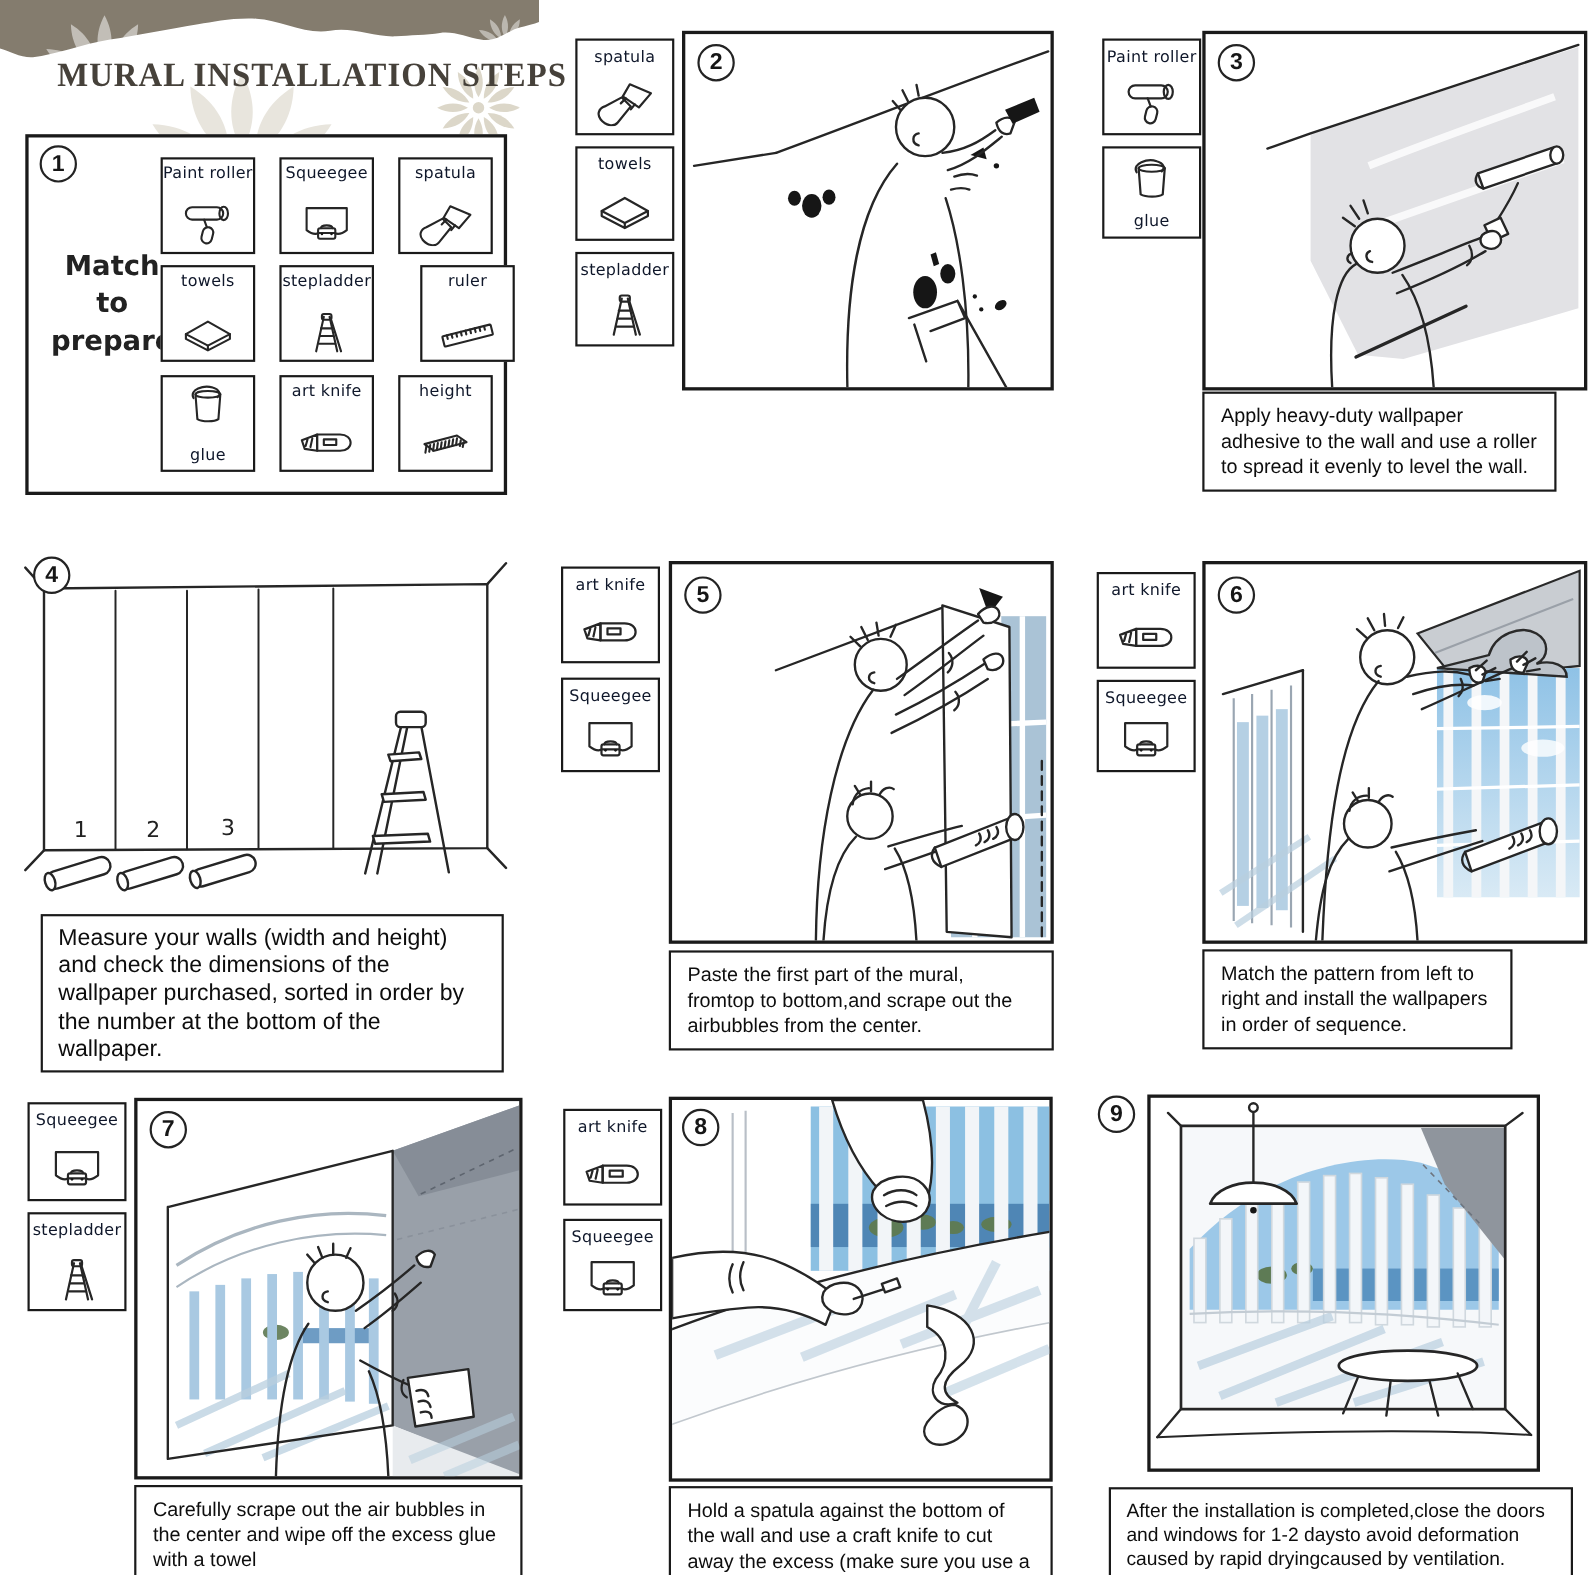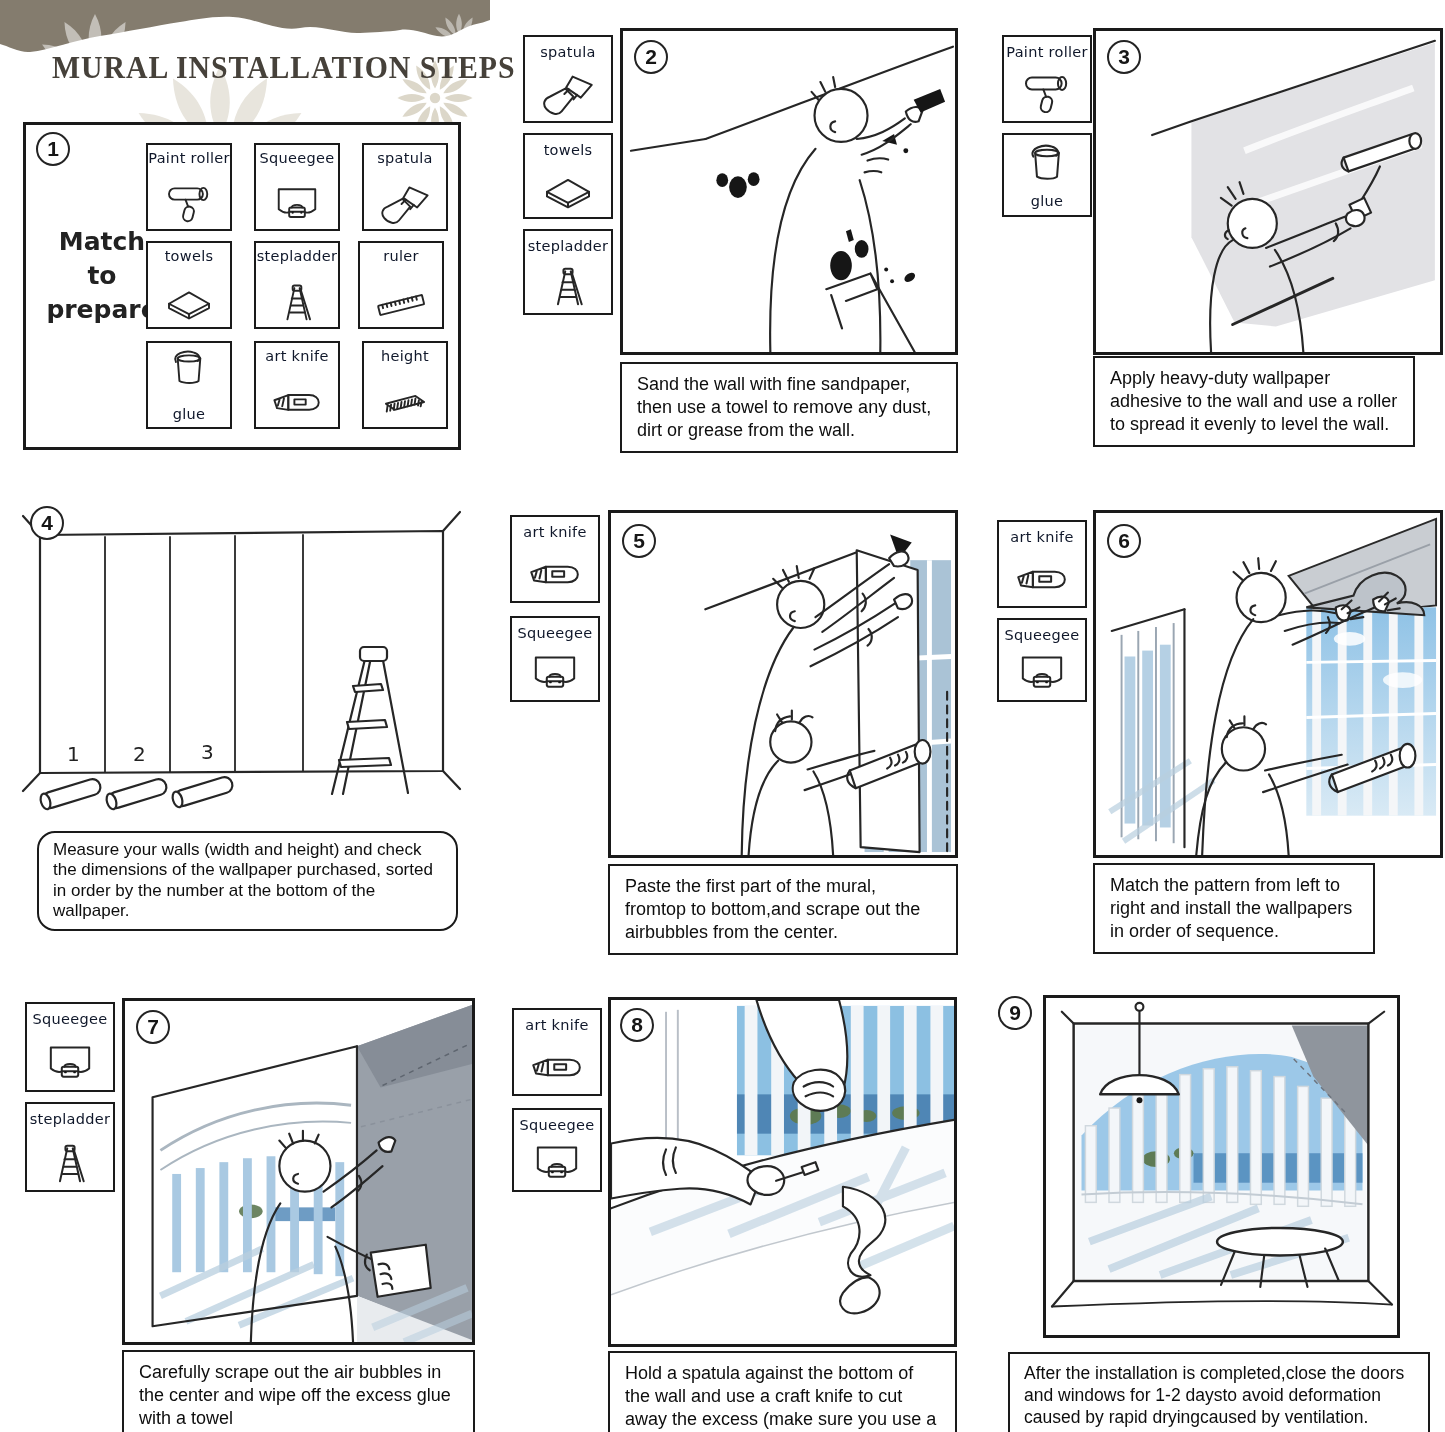--- a/index.html
+++ b/index.html
@@ -7,21 +7,21 @@
         font-family:"Liberation Sans",sans-serif;color:#161616;}
   .abs{position:absolute;}
   
   #title{position:absolute;left:52px;top:50px;font-family:"Liberation Serif",serif;
          font-weight:bold;font-size:31px;letter-spacing:1px;color:#46413a;white-space:nowrap;
          transform:scaleX(.96);transform-origin:left;}
   
   .panel{position:absolute;background:#fff;border:3px solid #1a1a1a;box-sizing:border-box;}
   .caption{position:absolute;background:#fff;border:2.5px solid #1a1a1a;box-sizing:border-box;
            font-size:18px;line-height:1.27;padding:9px 15px;color:#0d0d0d;}
-  .cap4{font-size:17px;line-height:1.2;padding:7px 14px;border-radius:18px;}
+  .cap4{font-size:21px;line-height:1.2;padding:7px 14px;}
   .cap9{font-size:17.5px;line-height:1.27;padding:8px 14px;}
   .toolbox{position:absolute;width:90px;background:#fff;border:2.5px solid #1a1a1a;
            box-sizing:border-box;display:flex;flex-direction:column;align-items:center;
            justify-content:space-between;padding:7px 3px 6px;}
   .toolbox.rev{flex-direction:column-reverse;}
   .lbl{font-size:14.5px;letter-spacing:.3px;white-space:nowrap;color:#0f172a;
        font-family:"DejaVu Sans",sans-serif;}
   .ticon{width:58px;height:42px;flex:0 0 auto;}
   .stepnum{position:absolute;width:34px;height:34px;border:2.5px solid #232323;border-radius:50%;
            display:flex;align-items:center;justify-content:center;font-size:21px;font-weight:bold;
@@ -163,21 +163,21 @@
       <svg class="ticon">
           <use href="#i-towel"></use>
         </svg>
     </div>
     <div class="gcell" style="left:228px;top:116px">
       <span class="lbl">stepladder</span>
       <svg class="ticon">
           <use href="#i-ladder"></use>
         </svg>
     </div>
-    <div class="gcell" style="left:332px;top:116px">
+    <div class="gcell" style="left:356px;top:116px">
       <span class="lbl">ruler</span>
       <svg class="ticon">
           <use href="#i-ruler"></use>
         </svg>
     </div>
     <div class="gcell rev" style="left:120px;top:216px">
       <span class="lbl">glue</span>
       <svg class="ticon">
           <use href="#i-glue"></use>
         </svg>
@@ -238,21 +238,20 @@
       <path class="sk" d="M150,327 C148,242 159,162 196,120"></path>
       <path class="sk" d="M262,327 C263,252 254,192 241,152"></path>
       <path class="sk" d="M238,110 C258,108 272,100 287,89 M243,126 C263,120 277,108 293,95"></path>
       <path class="skf" d="M288,82 c7,-6 14,-6 17,-1 l-4,11 c-6,2 -11,-1 -13,-10 z"></path>
       <path class="blk" d="M296,70 l27,-11 5,13 -25,11 z"></path>
       <path class="sk" d="M249,132 c8,-3 15,-3 21,-1 M246,144 c7,-2 12,-2 17,0"></path>
       <path class="sk" d="M207,263 L252,247 L297,327 M252,247 L259,263 L227,275 M212,269 L223,303"></path>
     </svg>
   </div>
   <span class="stepnum" style="left:634px;top:40px">2</span>
-  <div class="caption" style="left:620px;top:362px;width:338px;min-height:87px">Sand the wall with fine sandpaper, then use a towel to remove any dust, dirt or grease from the wall.</div>
 
   <div class="toolbox" style="left:1002px;top:35px;height:88px">
     <span class="lbl">Paint roller</span>
     <svg class="ticon">
         <use href="#i-roller"></use>
       </svg>
   </div>
   <div class="toolbox rev" style="left:1002px;top:133px;height:84px">
     <span class="lbl">glue</span>
     <svg class="ticon">

